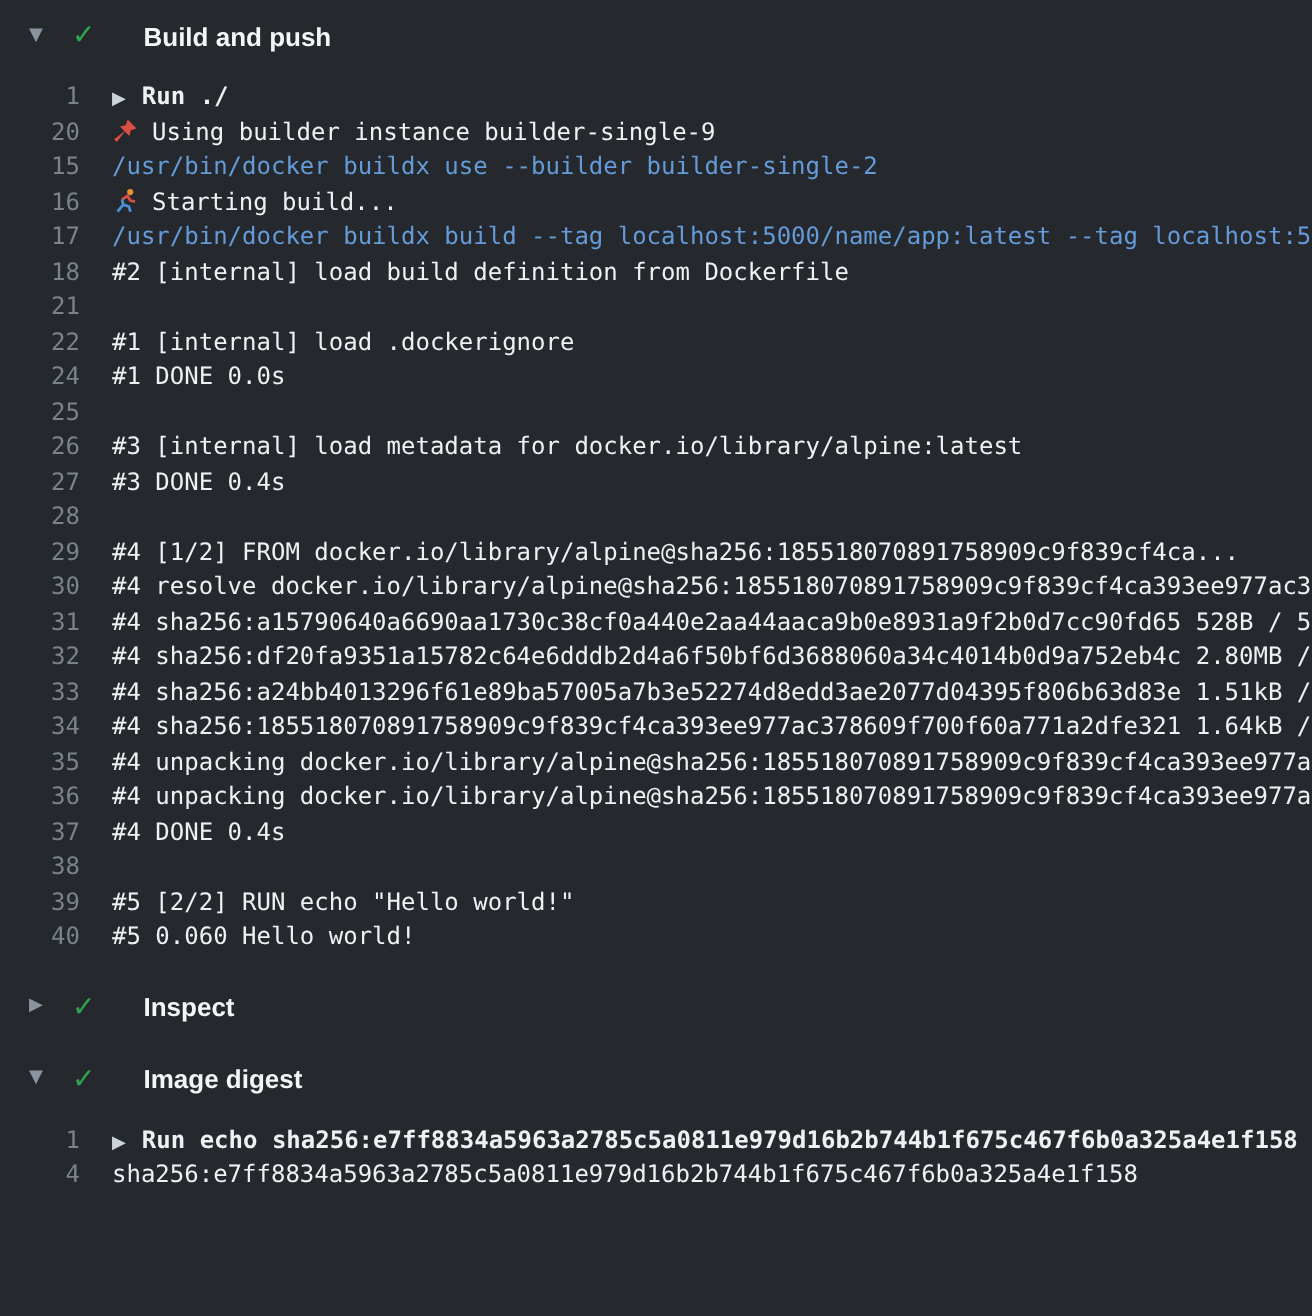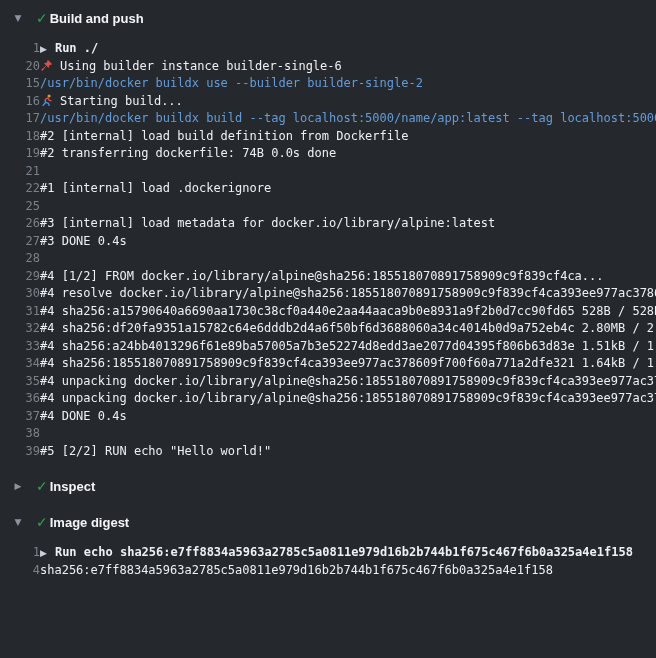--- a/index.html
+++ b/index.html
@@ -39,21 +39,21 @@
   .check {
     margin-left: 9px;
     flex: none;
     color: #2da44e;
     font-weight: bold;
     font-size: 14px;
     font-family: "DejaVu Sans", sans-serif;
     line-height: 1;
   }
   .title {
-    margin-left: 2px;
+    margin-left: 24px;
     color: #f3f5f7;
     font-weight: bold;
     font-size: 13px;
     font-family: "Liberation Sans", "DejaVu Sans", sans-serif;
   }
   .section-body { padding: 4px 0 6px 0; }
   .log-row {
     display: flex;
     line-height: 17.5px;
     height: 17.5px;
@@ -61,20 +61,21 @@
   }
   .num {
     width: 40px;
     flex: none;
     text-align: right;
     color: #7a828b;
     cursor: pointer;
     user-select: none;
   }
   .content {
+    margin-left: 16px;
     flex: 1;
     overflow: hidden;
     white-space: pre;
     color: #eef1f4;
   }
   .log-row.command .content { color: #649bd8; font-weight: normal; }
   .log-row.group .content { font-weight: bold; }
   .toggle {
     display: inline-block;
     color: #ccd2d9;
@@ -99,47 +100,48 @@
     <div class="section sec-build-and-push">
       <div class="section-header">
         <span class="chevron">▼</span>
         <span class="check">✓</span>
         <span class="title">Build and push</span>
       </div>
       <div class="section-body">
         <div class="log-row group"><span class="num">1</span><span class="content"><span class="toggle">▶</span><span>Run ./</span></span></div>
         <div class="log-row text"><span class="num">20</span><span class="content"><span><svg class="inline-icon" viewBox="0 0 16 16">
                 <path fill="#d94f46" d="M9.6 0.9 L15.1 6.4 L11.6 7.6 L10.7 11.1 L7.9 8.3 L2.9 14.7 L1.3 13.1 L7.7 8.1 L4.9 5.3 L8.4 4.4 Z"></path>
-              </svg></span><span>Using builder instance builder-single-6</span></span></div>
+              </svg></span><span>Using builder instance builder-single-9</span></span></div>
         <div class="log-row command"><span class="num">15</span><span class="content"><span>/usr/bin/docker buildx use --builder builder-single-2</span></span></div>
         <div class="log-row text"><span class="num">16</span><span class="content"><span><svg class="inline-icon" viewBox="0 0 16 16">
                 <circle cx="11.2" cy="2.5" r="1.9" fill="#e8912d"></circle>
                 <path d="M6.2 7 L9.6 4.9 L11.3 7.7 L14.2 8.4" stroke="#d94f46" stroke-width="1.7" fill="none"></path>
                 <path d="M3.4 14.6 L6.9 10.2 L6.2 7 M6.9 10.2 L10.4 11.4 L11.4 14.6" stroke="#4a90d9" stroke-width="1.7" fill="none"></path>
               </svg></span><span>Starting build...</span></span></div>
         <div class="log-row command"><span class="num">17</span><span class="content"><span>/usr/bin/docker buildx build --tag localhost:5000/name/app:latest --tag localhost:5000/name/app:1.0.0</span></span></div>
         <div class="log-row text"><span class="num">18</span><span class="content"><span>#2 [internal] load build definition from Dockerfile</span></span></div>
-        <div class="log-row text"><span class="num">19</span><span class="content"><span>#2 transferring dockerfile: 74B 0.0s done</span></span></div>
         <div class="log-row blank"><span class="num">21</span><span class="content"><span></span></span></div>
         <div class="log-row text"><span class="num">22</span><span class="content"><span>#1 [internal] load .dockerignore</span></span></div>
+        <div class="log-row text"><span class="num">24</span><span class="content"><span>#1 DONE 0.0s</span></span></div>
         <div class="log-row blank"><span class="num">25</span><span class="content"><span></span></span></div>
         <div class="log-row text"><span class="num">26</span><span class="content"><span>#3 [internal] load metadata for docker.io/library/alpine:latest</span></span></div>
         <div class="log-row text"><span class="num">27</span><span class="content"><span>#3 DONE 0.4s</span></span></div>
         <div class="log-row blank"><span class="num">28</span><span class="content"><span></span></span></div>
         <div class="log-row text"><span class="num">29</span><span class="content"><span>#4 [1/2] FROM docker.io/library/alpine@sha256:185518070891758909c9f839cf4ca...</span></span></div>
         <div class="log-row text"><span class="num">30</span><span class="content"><span>#4 resolve docker.io/library/alpine@sha256:185518070891758909c9f839cf4ca393ee977ac378609f700f60a771a2dfe321</span></span></div>
         <div class="log-row text"><span class="num">31</span><span class="content"><span>#4 sha256:a15790640a6690aa1730c38cf0a440e2aa44aaca9b0e8931a9f2b0d7cc90fd65 528B / 528B done</span></span></div>
         <div class="log-row text"><span class="num">32</span><span class="content"><span>#4 sha256:df20fa9351a15782c64e6dddb2d4a6f50bf6d3688060a34c4014b0d9a752eb4c 2.80MB / 2.80MB done</span></span></div>
         <div class="log-row text"><span class="num">33</span><span class="content"><span>#4 sha256:a24bb4013296f61e89ba57005a7b3e52274d8edd3ae2077d04395f806b63d83e 1.51kB / 1.51kB done</span></span></div>
         <div class="log-row text"><span class="num">34</span><span class="content"><span>#4 sha256:185518070891758909c9f839cf4ca393ee977ac378609f700f60a771a2dfe321 1.64kB / 1.64kB done</span></span></div>
         <div class="log-row text"><span class="num">35</span><span class="content"><span>#4 unpacking docker.io/library/alpine@sha256:185518070891758909c9f839cf4ca393ee977ac378609f700f60a771a2dfe321</span></span></div>
         <div class="log-row text"><span class="num">36</span><span class="content"><span>#4 unpacking docker.io/library/alpine@sha256:185518070891758909c9f839cf4ca393ee977ac378609f700f60a771a2dfe321</span></span></div>
         <div class="log-row text"><span class="num">37</span><span class="content"><span>#4 DONE 0.4s</span></span></div>
         <div class="log-row blank"><span class="num">38</span><span class="content"><span></span></span></div>
         <div class="log-row text"><span class="num">39</span><span class="content"><span>#5 [2/2] RUN echo "Hello world!"</span></span></div>
+        <div class="log-row text"><span class="num">40</span><span class="content"><span>#5 0.060 Hello world!</span></span></div>
       </div>
     </div>
     <div class="section sec-inspect collapsed">
       <div class="section-header">
         <span class="chevron">▶</span>
         <span class="check">✓</span>
         <span class="title">Inspect</span>
       </div>
     </div>
     <div class="section sec-image-digest">

